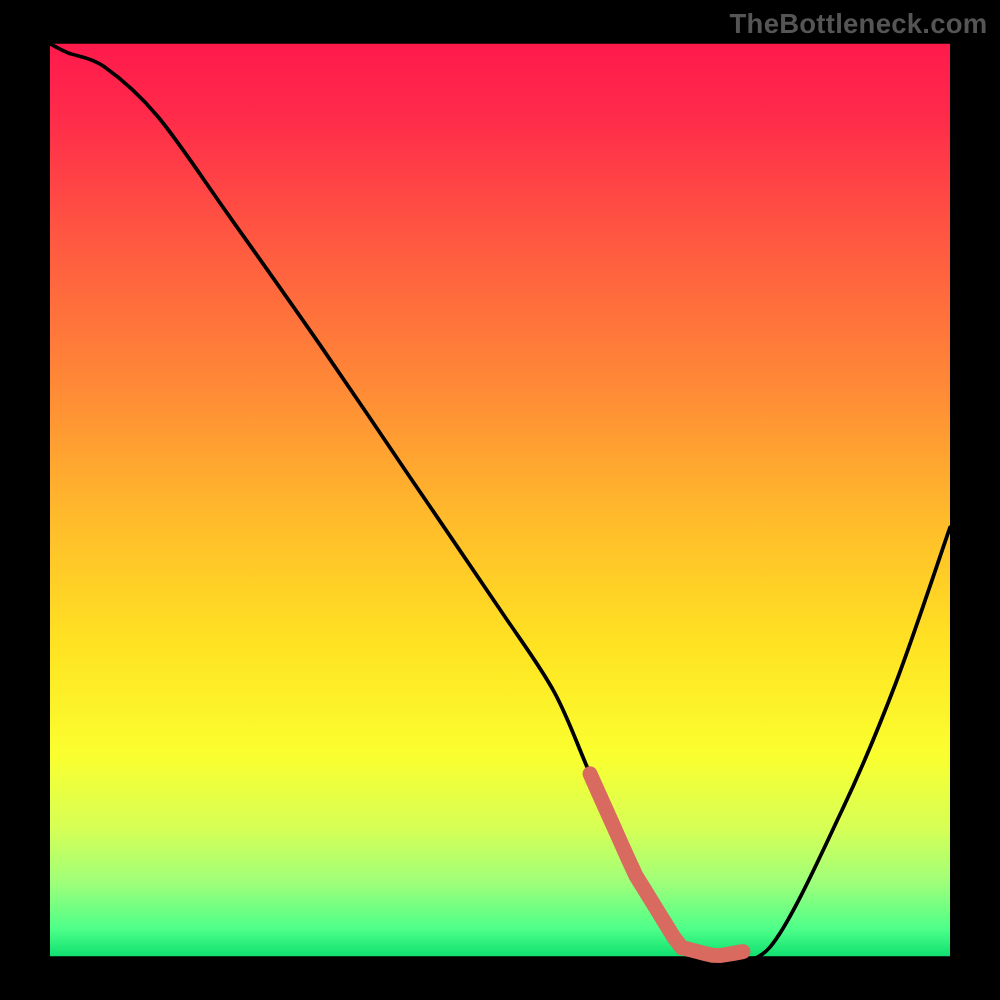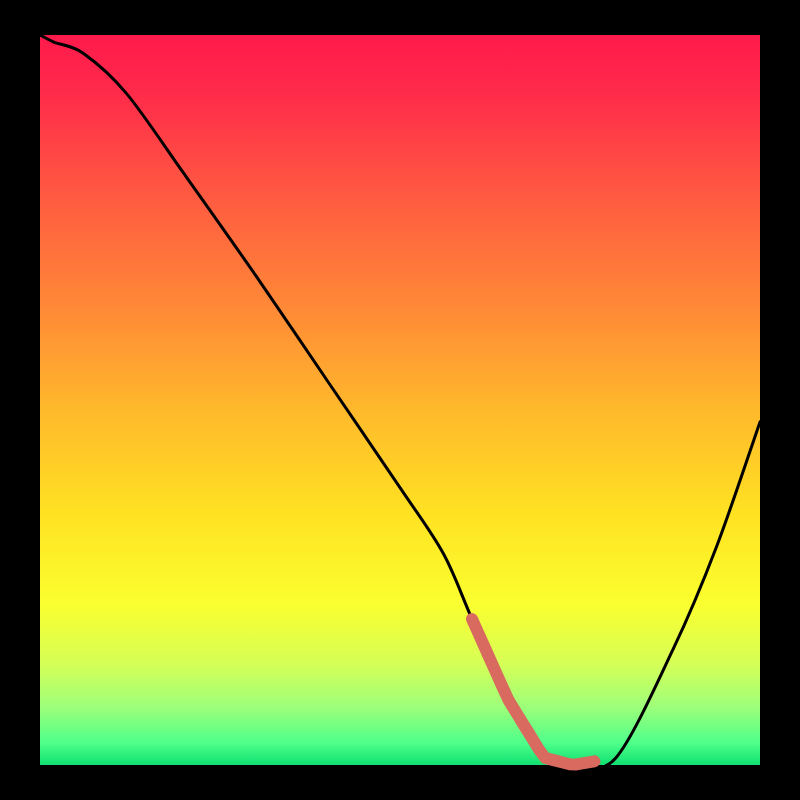--- a/index.html
+++ b/index.html
@@ -28,20 +28,21 @@
     user-select: none;
   }
   svg {
     display: block;
   }
 </style>
 </head>
 <body>
 
 <div class="stage">
+  <div class="watermark">TheBottleneck.com</div>
   <svg id="chart-svg" width="800" height="800" viewBox="0 0 800 800">
     <defs>
       <linearGradient id="bg-grad" x1="0" y1="0" x2="0" y2="1">
           <stop offset="0.0%" stop-color="#ff1a4c"></stop>
           <stop offset="8.0%" stop-color="#ff2b4a"></stop>
           <stop offset="22.0%" stop-color="#ff5a41"></stop>
           <stop offset="38.0%" stop-color="#ff8b36"></stop>
           <stop offset="52.0%" stop-color="#ffbb2b"></stop>
           <stop offset="66.0%" stop-color="#ffe322"></stop>
           <stop offset="78.0%" stop-color="#faff2f"></stop>

